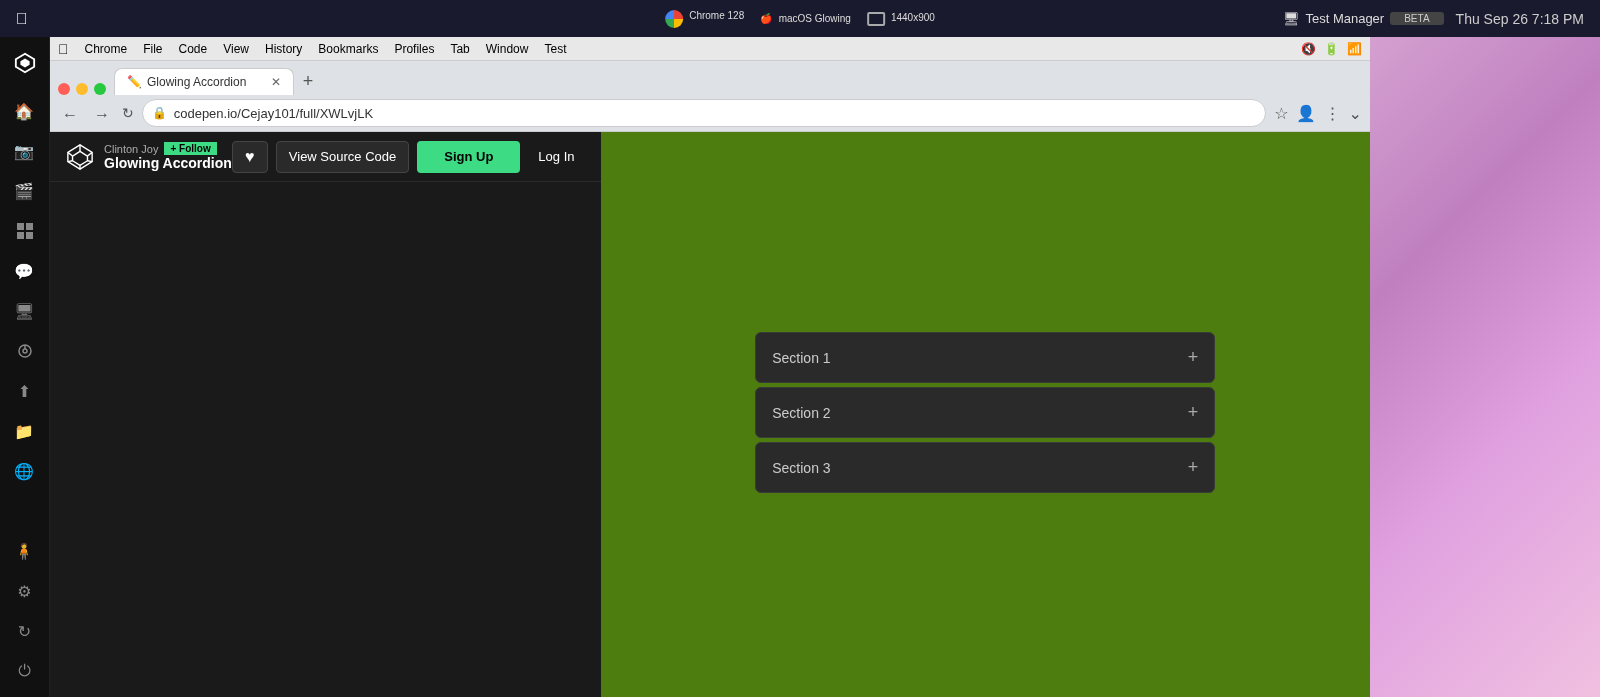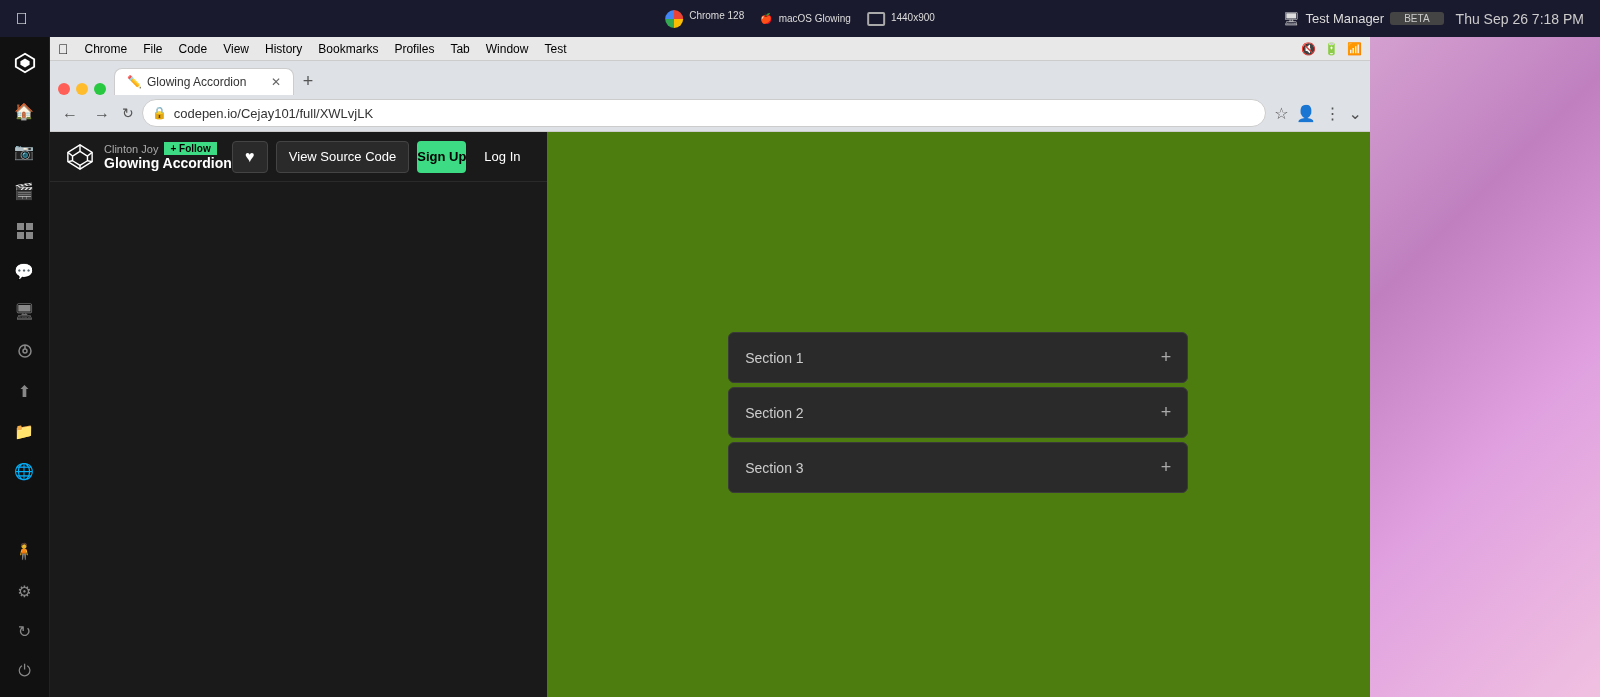--- a/index.html
+++ b/index.html
@@ -182,21 +182,21 @@
       padding: 0 12px;
       color: #fff;
       font-size: 13px;
       cursor: pointer;
       display: flex; align-items: center;
     }
     .cp-signup {
       height: 32px;
       background: #3ddc84;
       border-radius: 4px;
-      padding: 0 0;
+      padding: 0 27px;
       color: #000;
       font-size: 13px;
       font-weight: 600;
       cursor: pointer;
       display: flex; align-items: center;
     }
     .cp-login {
       height: 32px;
       background: transparent;
       border: none;

